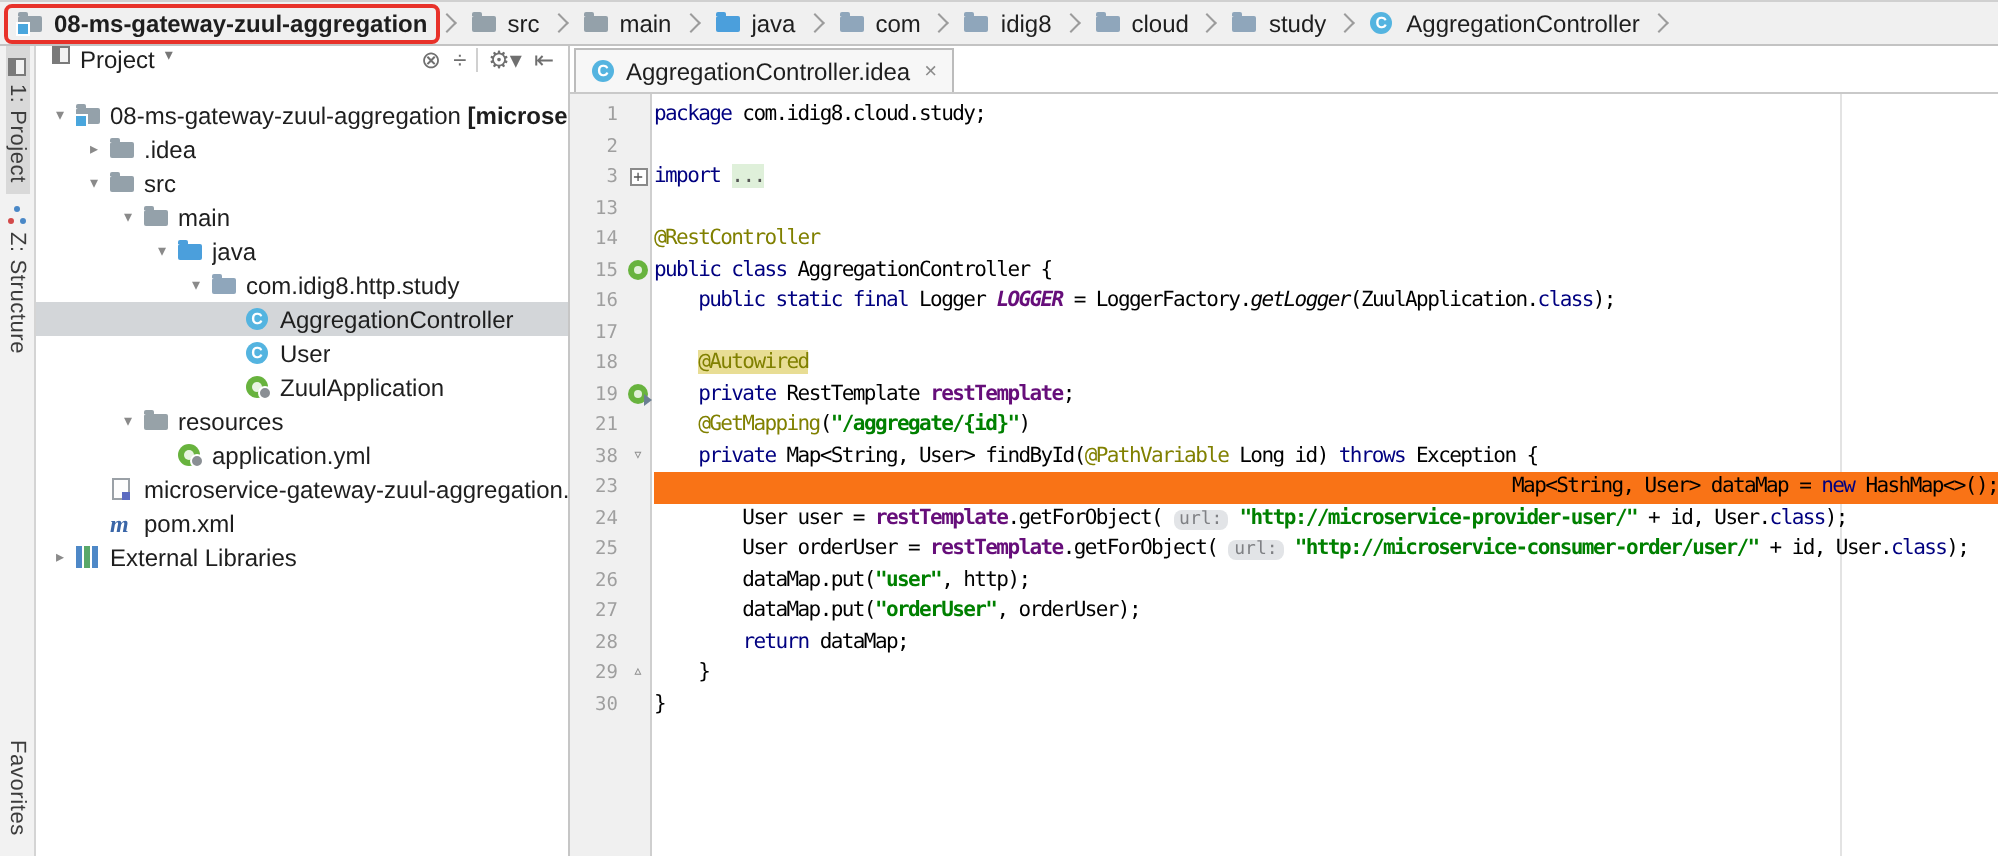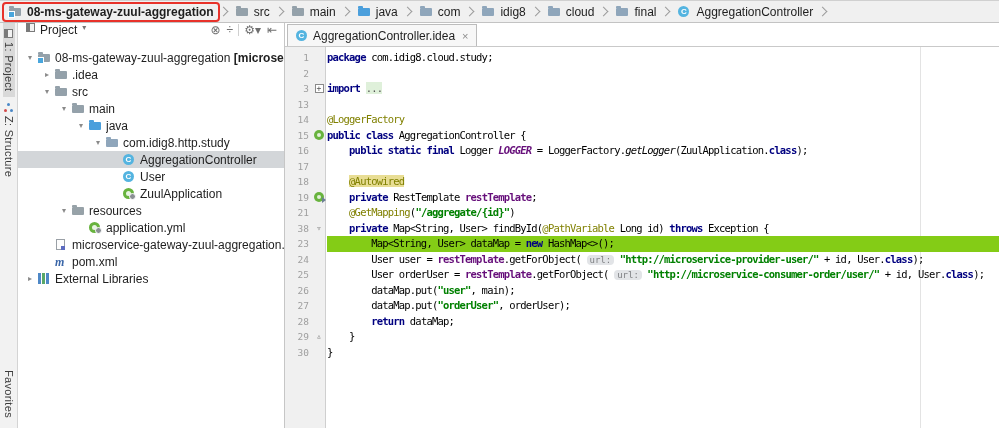--- a/index.html
+++ b/index.html
@@ -62,22 +62,22 @@
   .tab{height:22px;display:flex;align-items:center;gap:5px;padding:0 7px;background:#f7f7f7;border:1px solid #bcbcbc;border-bottom:none;box-sizing:border-box;margin-left:2px;}
   .tab .cls-ic{width:13px;height:13px;position:relative;}
   .tab-close{color:#8c8c8c;font-size:11px;margin-left:2px;cursor:default;}
   .code-area{position:relative;flex:1;overflow:hidden;font-family:"DejaVu Sans Mono",monospace;font-size:10.5px;padding-top:3px;}
   .gutter-bg{position:absolute;left:0;top:0;bottom:0;width:40px;background:#f0f0f0;border-right:1px solid #cfcfcf;}
   .margin-line{position:absolute;left:635px;top:0;bottom:0;width:1px;background:#e3e3e3;}
   .code-line{position:relative;height:15.5px;line-height:15.5px;display:flex;white-space:pre;}
   .ln{width:24px;flex:none;text-align:right;padding-right:2px;color:#9f9f9f;font-size:9.5px;}
   .gmark{width:16px;flex:none;text-align:center;color:#8f8f8f;font-size:9px;line-height:15px;position:relative;}
   .ct{flex:1;letter-spacing:-0.8px;color:#000;}
-  .code-line.current .ct{background:#84cc16;}
-  .tk-k{color:#000080;font-weight:bold;}
+  .code-line.current .ct{background:#f97316;text-align:right;}
+  .tk-k{color:#000080;font-weight:normal;}
   .tk-a{color:#808000;}
   .tk-ah{color:#808000;background:#e8dd94;}
   .tk-s{color:#008000;font-weight:bold;}
   .tk-f{color:#660e7a;font-weight:bold;}
   .tk-sf{color:#660e7a;font-weight:bold;font-style:italic;}
   .tk-m{font-style:italic;margin-top:10px;}
   .tk-fold{background:#dff0da;color:#555;}
   .tk-h{background:#e2e4e7;color:#7f8084;border-radius:4px;padding:0 3px;font-size:9px;letter-spacing:0;}
   .plus-box{display:inline-block;width:9px;height:9px;border:1px solid #8a8a8a;line-height:7px;font-size:8px;color:#555;background:#fff;box-sizing:border-box;margin-top:3px;}
   .gbean{position:absolute;left:3px;top:2px;width:10px;height:10px;border-radius:50%;background:#68b33e;}
@@ -137,21 +137,21 @@
         <span class="icon">
           <span class="folder pkg"></span>
         </span>
         <span class="crumb-label">cloud</span>
       </span>
       <span class="chev"></span>
       <span class="crumb">
         <span class="icon">
           <span class="folder pkg"></span>
         </span>
-        <span class="crumb-label">final</span>
+        <span class="crumb-label">study</span>
       </span>
       <span class="chev"></span>
       <span class="crumb">
         <span class="icon">
           <span class="cls-circle">C</span>
         </span>
         <span class="crumb-label">AggregationController</span>
       </span>
       <span class="chev"></span>
     </div>
@@ -304,32 +304,32 @@
           <span class="tab-close">×</span>
         </div>
       </div>
       <div class="code-area" id="code-area">
         <div class="gutter-bg"></div>
         <div class="margin-line"></div>
       <div class="code-line"><span class="ln">1</span><span class="gmark"></span><span class="ct"><span class="tk-k">package</span><span class="tk-p"> com.idig8.cloud.study;</span></span></div>
           <div class="code-line"><span class="ln">2</span><span class="gmark"></span><span class="ct"></span></div>
           <div class="code-line"><span class="ln">3</span><span class="gmark"><span class="plus-box">+</span></span><span class="ct"><span class="tk-k">import</span><span class="tk-p"> </span><span class="tk-fold">...</span></span></div>
           <div class="code-line"><span class="ln">13</span><span class="gmark"></span><span class="ct"></span></div>
-          <div class="code-line"><span class="ln">14</span><span class="gmark"></span><span class="ct"><span class="tk-a">@LoggerFactory</span></span></div>
+          <div class="code-line"><span class="ln">14</span><span class="gmark"></span><span class="ct"><span class="tk-a">@RestController</span></span></div>
           <div class="code-line"><span class="ln">15</span><span class="gmark"><span class="gbean"></span></span><span class="ct"><span class="tk-k">public class</span><span class="tk-p"> AggregationController {</span></span></div>
           <div class="code-line"><span class="ln">16</span><span class="gmark"></span><span class="ct"><span class="tk-p">    </span><span class="tk-k">public static final</span><span class="tk-p"> Logger </span><span class="tk-sf">LOGGER</span><span class="tk-p"> = LoggerFactory.</span><span class="tk-m">getLogger</span><span class="tk-p">(ZuulApplication.</span><span class="tk-k">class</span><span class="tk-p">);</span></span></div>
           <div class="code-line"><span class="ln">17</span><span class="gmark"></span><span class="ct"></span></div>
           <div class="code-line"><span class="ln">18</span><span class="gmark"></span><span class="ct"><span class="tk-p">    </span><span class="tk-ah">@Autowired</span></span></div>
           <div class="code-line"><span class="ln">19</span><span class="gmark"><span class="gbean aw"></span></span><span class="ct"><span class="tk-p">    </span><span class="tk-k">private</span><span class="tk-p"> RestTemplate </span><span class="tk-f">restTemplate</span><span class="tk-p">;</span></span></div>
           <div class="code-line"><span class="ln">21</span><span class="gmark"></span><span class="ct"><span class="tk-p">    </span><span class="tk-a">@GetMapping</span><span class="tk-p">(</span><span class="tk-s">"/aggregate/{id}"</span><span class="tk-p">)</span></span></div>
           <div class="code-line"><span class="ln">38</span><span class="gmark">▿</span><span class="ct"><span class="tk-p">    </span><span class="tk-k">private</span><span class="tk-p"> Map&lt;String, User&gt; findById(</span><span class="tk-a">@PathVariable</span><span class="tk-p"> Long id) </span><span class="tk-k">throws</span><span class="tk-p"> Exception {</span></span></div>
           <div class="code-line current"><span class="ln">23</span><span class="gmark"></span><span class="ct"><span class="tk-p">        Map&lt;String, User&gt; dataMap = </span><span class="tk-k">new</span><span class="tk-p"> HashMap&lt;&gt;();</span></span></div>
           <div class="code-line"><span class="ln">24</span><span class="gmark"></span><span class="ct"><span class="tk-p">        User user = </span><span class="tk-f">restTemplate</span><span class="tk-p">.getForObject( </span><span class="tk-h">url:</span><span class="tk-p"> </span><span class="tk-s">"http://microservice-provider-user/"</span><span class="tk-p"> + id, User.</span><span class="tk-k">class</span><span class="tk-p">);</span></span></div>
           <div class="code-line"><span class="ln">25</span><span class="gmark"></span><span class="ct"><span class="tk-p">        User orderUser = </span><span class="tk-f">restTemplate</span><span class="tk-p">.getForObject( </span><span class="tk-h">url:</span><span class="tk-p"> </span><span class="tk-s">"http://microservice-consumer-order/user/"</span><span class="tk-p"> + id, User.</span><span class="tk-k">class</span><span class="tk-p">);</span></span></div>
-          <div class="code-line"><span class="ln">26</span><span class="gmark"></span><span class="ct"><span class="tk-p">        dataMap.put(</span><span class="tk-s">"user"</span><span class="tk-p">, main);</span></span></div>
+          <div class="code-line"><span class="ln">26</span><span class="gmark"></span><span class="ct"><span class="tk-p">        dataMap.put(</span><span class="tk-s">"user"</span><span class="tk-p">, http);</span></span></div>
           <div class="code-line"><span class="ln">27</span><span class="gmark"></span><span class="ct"><span class="tk-p">        dataMap.put(</span><span class="tk-s">"orderUser"</span><span class="tk-p">, orderUser);</span></span></div>
           <div class="code-line"><span class="ln">28</span><span class="gmark"></span><span class="ct"><span class="tk-p">        </span><span class="tk-k">return</span><span class="tk-p"> dataMap;</span></span></div>
           <div class="code-line"><span class="ln">29</span><span class="gmark">▵</span><span class="ct"><span class="tk-p">    }</span></span></div>
           <div class="code-line"><span class="ln">30</span><span class="gmark"></span><span class="ct"><span class="tk-p">}</span></span></div>
         </div>
     </div>
   </div>
 
 </div>
 

